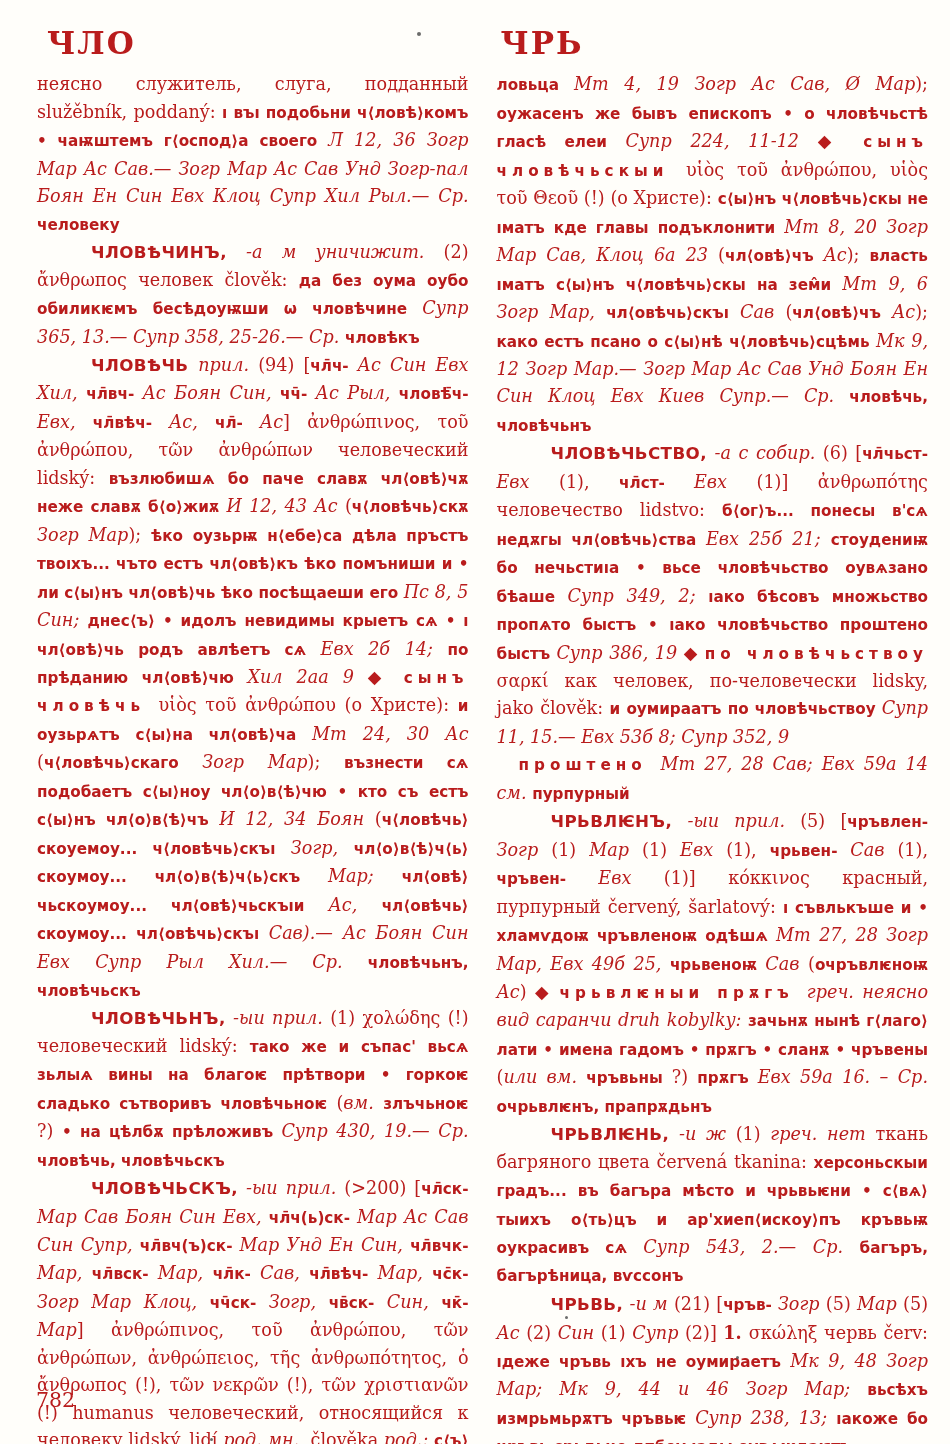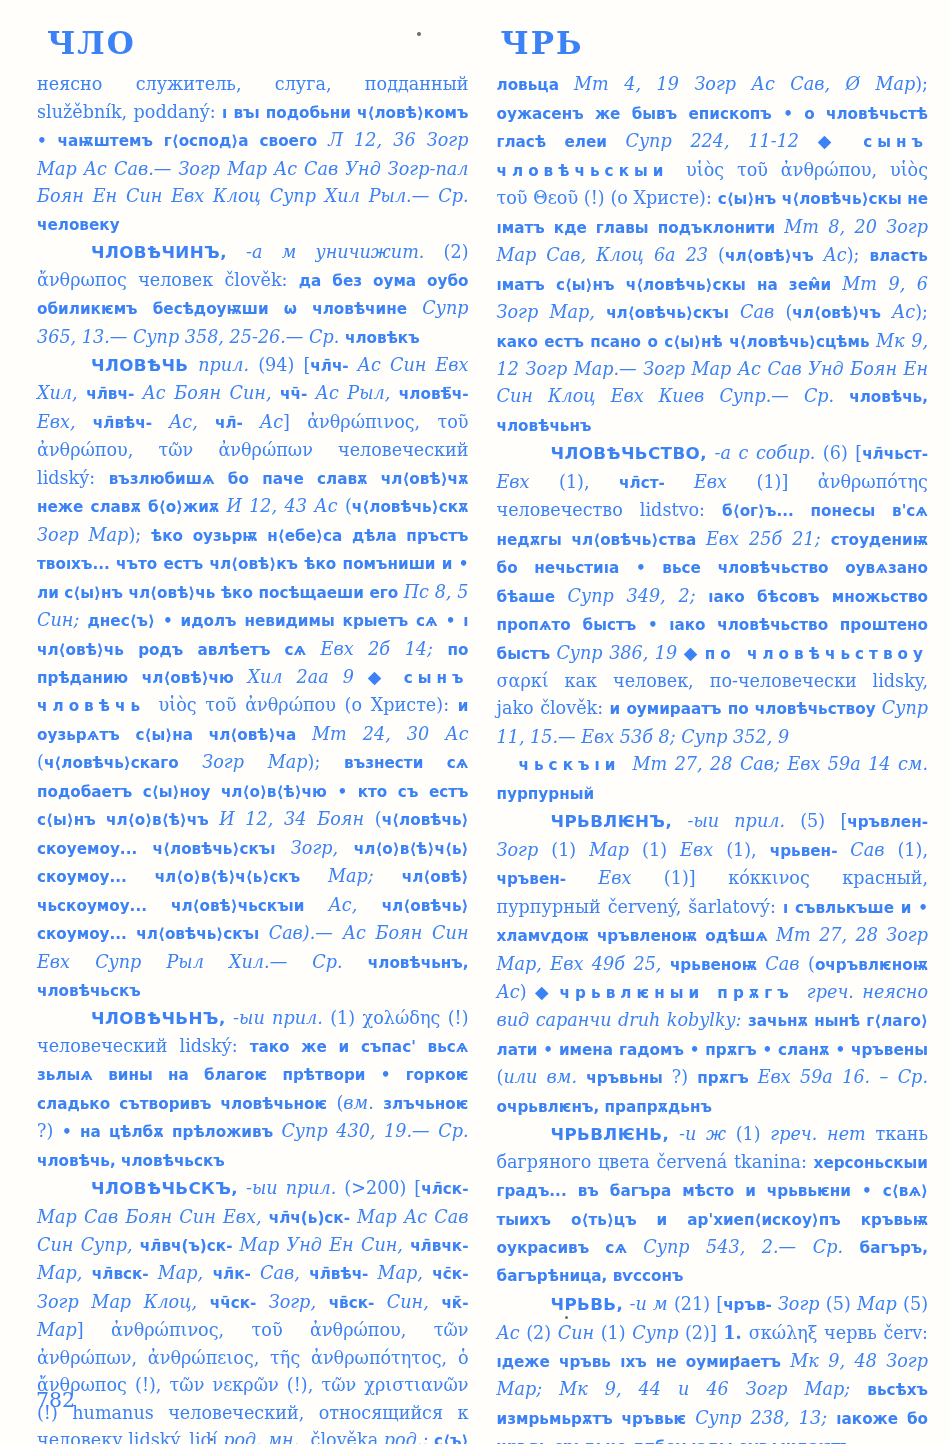--- a/index.html
+++ b/index.html
@@ -1,21 +1,21 @@
 <!DOCTYPE html>
 <html><head>
 <meta charset="utf-8">
 <style>
   html,body{margin:0;padding:0;background:#e8e6e0;}
   .page{
     position:relative;
     width:950px;height:1444px;
     margin:0 auto;
     background:#fffefa;
-    color:#3b82f6;
+    color:#b91c1c;
     font-family:"DejaVu Serif", serif;
     font-size:17.6px;
     line-height:27.45px;
     overflow:hidden;
     box-sizing:border-box;
     padding:26px 22px 0 37px;
   }
   .running-head{display:flex;gap:28px;margin-bottom:9px;}
   .running-head .col{flex:1 1 0;min-width:0;}
   .head-word{
@@ -74,21 +74,21 @@
     <div class="col text-col">
         <p class="para"><span class="seg-gr">неясно </span><span class="seg-rm">служитель, слуга, подданный služěbník, poddaný: </span><span class="seg-ocs">ı въı подобьни ч⟨ловѣ⟩комъ • чаѭштемъ г⟨оспод⟩а своего </span><span class="seg-it">Л 12, 36 Зогр Мар Ас Сав.— Зогр Мар Ас Сав Унд Зогр-пал Боян Ен Син Евх Клоц Супр Хил Рыл.— Ср. </span><span class="seg-ocs">человеку</span></p>
         <p class="para indent"><span class="seg-hw">ЧЛОВѢЧИНЪ,</span><span class="seg-it"> -а м уничижит. </span><span class="seg-rm">(2) </span><span class="seg-gr">ἄνθρωπος </span><span class="seg-rm">человек člověk: </span><span class="seg-ocs">да без оума оубо обиликѥмъ бесѣдоуѭши ѡ чловѣчине </span><span class="seg-it">Супр 365, 13.— Супр 358, 25-26.— Ср. </span><span class="seg-ocs">чловѣкъ</span></p>
         <p class="para indent"><span class="seg-hw">ЧЛОВѢЧЬ </span><span class="seg-it">прил. </span><span class="seg-rm">(94) [</span><span class="seg-ocs">чл̄ч- </span><span class="seg-it">Ас Син Евх Хил, </span><span class="seg-ocs">чл̄вч- </span><span class="seg-it">Ас Боян Син, </span><span class="seg-ocs">чч̄- </span><span class="seg-it">Ас Рыл, </span><span class="seg-ocs">чловѣ̄ч- </span><span class="seg-it">Евх, </span><span class="seg-ocs">чл̄вѣч- </span><span class="seg-it">Ас, </span><span class="seg-ocs">чл̄- </span><span class="seg-it">Ас</span><span class="seg-rm">] </span><span class="seg-gr">ἀνθρώπινος, τοῦ ἀνθρώπου, τῶν ἀνθρώπων </span><span class="seg-rm">человеческий lidský: </span><span class="seg-ocs">възлюбишѧ бо паче славѫ чл⟨овѣ⟩чѫ неже славѫ б⟨о⟩жиѫ </span><span class="seg-it">И 12, 43 Ас </span><span class="seg-rm">(</span><span class="seg-ocs">ч⟨ловѣчь⟩скѫ </span><span class="seg-it">Зогр Мар</span><span class="seg-rm">); </span><span class="seg-ocs">ѣко оузьрѭ н⟨ебе⟩са дѣла пръстъ твоıхъ... чъто естъ чл⟨овѣ⟩къ ѣко помъниши и • ли с⟨ы⟩нъ чл⟨овѣ⟩чь ѣко посѣщаеши его </span><span class="seg-it">Пс 8, 5 Син; </span><span class="seg-ocs">днес⟨ъ⟩ • идолъ невидимы крыетъ сѧ • ı чл⟨овѣ⟩чь родъ авлѣетъ сѧ </span><span class="seg-it">Евх 2б 14; </span><span class="seg-ocs">по прѣданию чл⟨овѣ⟩чю </span><span class="seg-it">Хил 2аа 9 </span><span class="seg-rm">◆ </span><span class="seg-ocsp">сынъ чловѣчь </span><span class="seg-gr">υἱὸς τοῦ ἀνθρώπου </span><span class="seg-rm">(о Христе): </span><span class="seg-ocs">и оузьрѧтъ с⟨ы⟩на чл⟨овѣ⟩ча </span><span class="seg-it">Мт 24, 30 Ас </span><span class="seg-rm">(</span><span class="seg-ocs">ч⟨ловѣчь⟩скаго </span><span class="seg-it">Зогр Мар</span><span class="seg-rm">); </span><span class="seg-ocs">възнести сѧ подобаетъ с⟨ы⟩ноу чл⟨о⟩в⟨ѣ⟩чю • кто съ естъ с⟨ы⟩нъ чл⟨о⟩в⟨ѣ⟩чъ </span><span class="seg-it">И 12, 34 Боян </span><span class="seg-rm">(</span><span class="seg-ocs">ч⟨ловѣчь⟩скоуемоу... ч⟨ловѣчь⟩скъı </span><span class="seg-it">Зогр, </span><span class="seg-ocs">чл⟨о⟩в⟨ѣ⟩ч⟨ь⟩скоумоу... чл⟨о⟩в⟨ѣ⟩ч⟨ь⟩скъ </span><span class="seg-it">Мар; </span><span class="seg-ocs">чл⟨овѣ⟩чьскоумоу... чл⟨овѣ⟩чьскъıи </span><span class="seg-it">Ас, </span><span class="seg-ocs">чл⟨овѣчь⟩скоумоу... чл⟨овѣчь⟩скъı </span><span class="seg-it">Сав).— Ас Боян Син Евх Супр Рыл Хил.— Ср. </span><span class="seg-ocs">чловѣчьнъ, чловѣчьскъ</span></p>
         <p class="para indent"><span class="seg-hw">ЧЛОВѢЧЬНЪ,</span><span class="seg-it"> -ыи прил. </span><span class="seg-rm">(1) </span><span class="seg-gr">χολώδης </span><span class="seg-rm">(!) человеческий lidský: </span><span class="seg-ocs">тако же и съпас' вьсѧ зьлыѧ вины на благоѥ прѣтвори • горкоѥ сладько сътворивъ чловѣчьноѥ </span><span class="seg-rm">(</span><span class="seg-it">вм. </span><span class="seg-ocs">злъчьноѥ </span><span class="seg-rm">?) </span><span class="seg-ocs">• на цѣлбѫ прѣложивъ </span><span class="seg-it">Супр 430, 19.— Ср. </span><span class="seg-ocs">чловѣчь, чловѣчьскъ</span></p>
         <p class="para indent"><span class="seg-hw">ЧЛОВѢЧЬСКЪ,</span><span class="seg-it"> -ыи прил. </span><span class="seg-rm">(&gt;200) [</span><span class="seg-ocs">чл̄ск- </span><span class="seg-it">Мар Сав Боян Син Евх, </span><span class="seg-ocs">чл̄ч(ь)ск- </span><span class="seg-it">Мар Ас Сав Син Супр, </span><span class="seg-ocs">чл̄вч(ъ)ск- </span><span class="seg-it">Мар Унд Ен Син, </span><span class="seg-ocs">чл̄вчк- </span><span class="seg-it">Мар, </span><span class="seg-ocs">чл̄вск- </span><span class="seg-it">Мар, </span><span class="seg-ocs">чл̄к- </span><span class="seg-it">Сав, </span><span class="seg-ocs">чл̄вѣч- </span><span class="seg-it">Мар, </span><span class="seg-ocs">чс̄к- </span><span class="seg-it">Зогр Мар Клоц, </span><span class="seg-ocs">чч̄ск- </span><span class="seg-it">Зогр, </span><span class="seg-ocs">чв̄ск- </span><span class="seg-it">Син, </span><span class="seg-ocs">чк̄- </span><span class="seg-it">Мар</span><span class="seg-rm">] </span><span class="seg-gr">ἀνθρώπινος, τοῦ ἀνθρώπου, τῶν ἀνθρώπων, ἀνθρώπειος, τῆς ἀνθρωπότητος, ὁ ἄνθρωπος (!), τῶν νεκρῶν (!), τῶν χριστιανῶν (!) </span><span class="seg-rm">humanus человеческий, относящийся к человеку lidský, lidí </span><span class="seg-it">род. мн., </span><span class="seg-rm">člověka </span><span class="seg-it">род.: </span><span class="seg-ocs">с⟨ъ⟩п⟨асе⟩ниѣ ради чл⟨овѣчь⟩ска </span></p>
       </div>
     <div class="col text-col">
         <p class="para"><span class="seg-ocs">ловьца </span><span class="seg-it">Мт 4, 19 Зогр Ас Сав, Ø Мар</span><span class="seg-rm">); </span><span class="seg-ocs">оужасенъ же бывъ епископъ • о чловѣчьстѣ гласѣ елеи </span><span class="seg-it">Супр 224, 11-12 </span><span class="seg-rm">◆ </span><span class="seg-ocsp">сынъ чловѣчьскыи </span><span class="seg-gr">υἱὸς τοῦ ἀνθρώπου, υἱὸς τοῦ Θεοῦ </span><span class="seg-rm">(!) (о Христе): </span><span class="seg-ocs">с⟨ы⟩нъ ч⟨ловѣчь⟩скы не ıматъ кде главы подъклонити </span><span class="seg-it">Мт 8, 20 Зогр Мар Сав, Клоц 6а 23 </span><span class="seg-rm">(</span><span class="seg-ocs">чл⟨овѣ⟩чъ </span><span class="seg-it">Ас</span><span class="seg-rm">); </span><span class="seg-ocs">власть ıматъ с⟨ы⟩нъ ч⟨ловѣчь⟩скы на зем̂и </span><span class="seg-it">Мт 9, 6 Зогр Мар, </span><span class="seg-ocs">чл⟨овѣчь⟩скъı </span><span class="seg-it">Сав </span><span class="seg-rm">(</span><span class="seg-ocs">чл⟨овѣ⟩чъ </span><span class="seg-it">Ас</span><span class="seg-rm">); </span><span class="seg-ocs">како естъ псано о с⟨ы⟩нѣ ч⟨ловѣчь⟩сцѣмь </span><span class="seg-it">Мк 9, 12 Зогр Мар.— Зогр Мар Ас Сав Унд Боян Ен Син Клоц Евх Киев Супр.— Ср. </span><span class="seg-ocs">чловѣчь, чловѣчьнъ</span></p>
         <p class="para indent"><span class="seg-hw">ЧЛОВѢЧЬСТВО,</span><span class="seg-it"> -а с собир. </span><span class="seg-rm">(6) [</span><span class="seg-ocs">чл̄чьст- </span><span class="seg-it">Евх </span><span class="seg-rm">(1), </span><span class="seg-ocs">чл̄ст- </span><span class="seg-it">Евх </span><span class="seg-rm">(1)] </span><span class="seg-gr">ἀνθρωπότης </span><span class="seg-rm">человечество lidstvo: </span><span class="seg-ocs">б⟨ог⟩ъ... понесы в'сѧ недѫгы чл⟨овѣчь⟩ства </span><span class="seg-it">Евх 25б 21; </span><span class="seg-ocs">стоудениѭ бо нечьстиıа • вьсе чловѣчьство оувѧзано бѣаше </span><span class="seg-it">Супр 349, 2; </span><span class="seg-ocs">ıако бѣсовъ множьство пропѧто быстъ • ıако чловѣчьство проштено быстъ </span><span class="seg-it">Супр 386, 19 </span><span class="seg-rm">◆ </span><span class="seg-ocsp">по чловѣчьствоу </span><span class="seg-gr">σαρκί </span><span class="seg-rm">как человек, по-человечески lidsky, jako člověk: </span><span class="seg-ocs">и оумираатъ по чловѣчьствоу </span><span class="seg-it">Супр 11, 15.— Евх 53б 8; Супр 352, 9</span></p>
-        <p class="para indent"><span class="seg-ocsp">чьскъıи </span><span class="seg-it">Мт 27, 28 Сав; Евх 59а 14 см. </span><span class="seg-ocs">пурпурный</span></p>
+        <p class="para indent"><span class="seg-ocsp">проштено </span><span class="seg-it">Мт 27, 28 Сав; Евх 59а 14 см. </span><span class="seg-ocs">пурпурный</span></p>
         <p class="para indent"><span class="seg-hw">ЧРЬВЛѤНЪ,</span><span class="seg-it"> -ыи прил. </span><span class="seg-rm">(5) [</span><span class="seg-ocs">чръвлен- </span><span class="seg-it">Зогр </span><span class="seg-rm">(1) </span><span class="seg-it">Мар </span><span class="seg-rm">(1) </span><span class="seg-it">Евх </span><span class="seg-rm">(1), </span><span class="seg-ocs">чрьвен- </span><span class="seg-it">Сав </span><span class="seg-rm">(1), </span><span class="seg-ocs">чръвен- </span><span class="seg-it">Евх </span><span class="seg-rm">(1)] </span><span class="seg-gr">κόκκινος </span><span class="seg-rm">красный, пурпурный červený, šarlatový: </span><span class="seg-ocs">ı съвлькъше и • хламѵдоѭ чръвленоѭ одѣшѧ </span><span class="seg-it">Мт 27, 28 Зогр Мар, Евх 49б 25, </span><span class="seg-ocs">чрьвеноѭ </span><span class="seg-it">Сав </span><span class="seg-rm">(</span><span class="seg-ocs">очръвлѥноѭ </span><span class="seg-it">Ас</span><span class="seg-rm">) ◆ </span><span class="seg-ocsp">чрьвлѥныи прѫгъ </span><span class="seg-it">греч. неясно вид саранчи druh kobylky: </span><span class="seg-ocs">зачьнѫ нынѣ г⟨лаго⟩лати • имена гадомъ • прѫгъ • сланѫ • чръвены </span><span class="seg-rm">(</span><span class="seg-it">или вм. </span><span class="seg-ocs">чръвьны </span><span class="seg-rm">?) </span><span class="seg-ocs">прѫгъ </span><span class="seg-it">Евх 59а 16. – Ср. </span><span class="seg-ocs">очрьвлѥнъ, прапрѫдьнъ</span></p>
         <p class="para indent"><span class="seg-hw">ЧРЬВЛѤНЬ,</span><span class="seg-it"> -и ж </span><span class="seg-rm">(1) </span><span class="seg-it">греч. нет </span><span class="seg-rm">ткань багряного цвета červená tkanina: </span><span class="seg-ocs">херсоньскыи градъ... въ багъра мѣсто и чрьвьѥни • с⟨вѧ⟩тыихъ о⟨ть⟩цъ и ар'хиеп⟨искоу⟩пъ кръвьѭ оукрасивъ сѧ </span><span class="seg-it">Супр 543, 2.— Ср. </span><span class="seg-ocs">багъръ, багърѣница, вѵссонъ</span></p>
         <p class="para indent"><span class="seg-hw">ЧРЬВЬ,</span><span class="seg-it"> -и м </span><span class="seg-rm">(21) [</span><span class="seg-ocs">чръв- </span><span class="seg-it">Зогр </span><span class="seg-rm">(5) </span><span class="seg-it">Мар </span><span class="seg-rm">(5) </span><span class="seg-it">Ас </span><span class="seg-rm">(2) </span><span class="seg-it">Син </span><span class="seg-rm">(1) </span><span class="seg-it">Супр </span><span class="seg-rm">(2)] </span><span class="seg-bd">1. </span><span class="seg-gr">σκώληξ </span><span class="seg-rm">червь červ: </span><span class="seg-ocs">ıдеже чръвь ıхъ не оумираетъ </span><span class="seg-it">Мк 9, 48 Зогр Мар; Мк 9, 44 и 46 Зогр Мар; </span><span class="seg-ocs">вьсѣхъ измрьмьрѫтъ чръвьѥ </span><span class="seg-it">Супр 238, 13; </span><span class="seg-ocs">ıакоже бо чръвь срьдьце дѫбоу ıады оувѧждаѥтъ </span></p>
       </div>
   </div>
 
   <div class="page-number">782</div>
 
   <div class="speck" style="left:417px;top:32px;width:4px;height:4px;"></div>
   <div class="speck" style="left:911px;top:251px;width:3px;height:3px;"></div>

